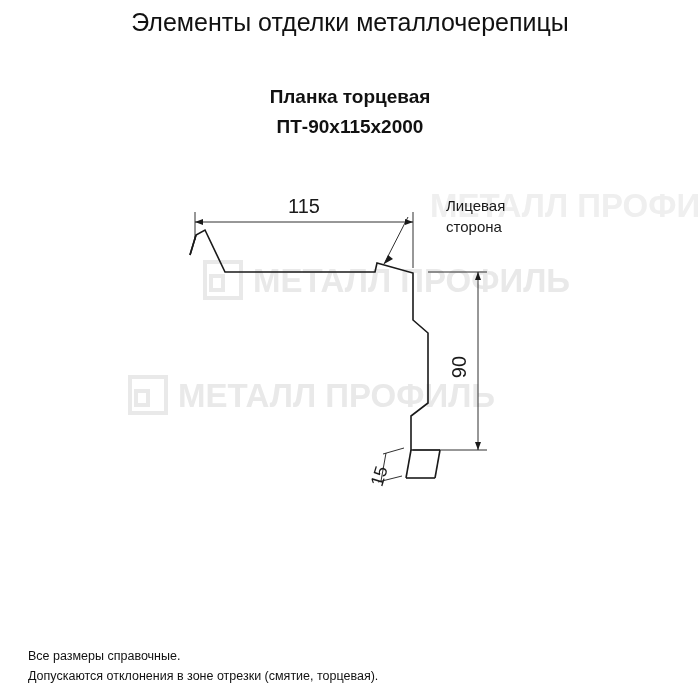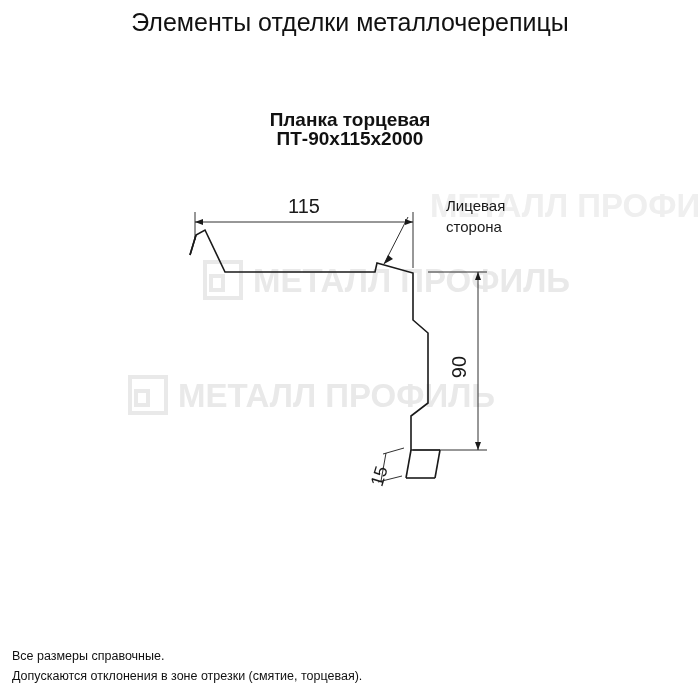--- a/index.html
+++ b/index.html
@@ -33,25 +33,24 @@
   }
   .subtitle {
     position: absolute;
     top: 86px;
     left: 0;
     width: 700px;
     text-align: center;
     font-size: 19px;
     font-weight: bold;
     color: #111;
-    margin-top: 23px;
   }
   .code {
     position: absolute;
-    top: 128px;
+    top: 116px;
     left: 0;
     width: 700px;
     text-align: center;
     font-size: 19px;
     font-weight: bold;
     color: #111;
   }
   .drawing {
     position: absolute;
     top: 160px;
@@ -62,21 +61,21 @@
   .watermark {
     position: absolute;
     left: 0;
     top: 160px;
     width: 700px;
     height: 400px;
     pointer-events: none;
   }
   .footnotes {
     position: absolute;
-    left: 12px;
+    left: 28px;
     bottom: 14px;
     width: 664px;
     font-size: 12.5px;
     line-height: 20px;
     color: #111;
   }
   .footnotes div {
     white-space: nowrap;
   }
   svg text {

